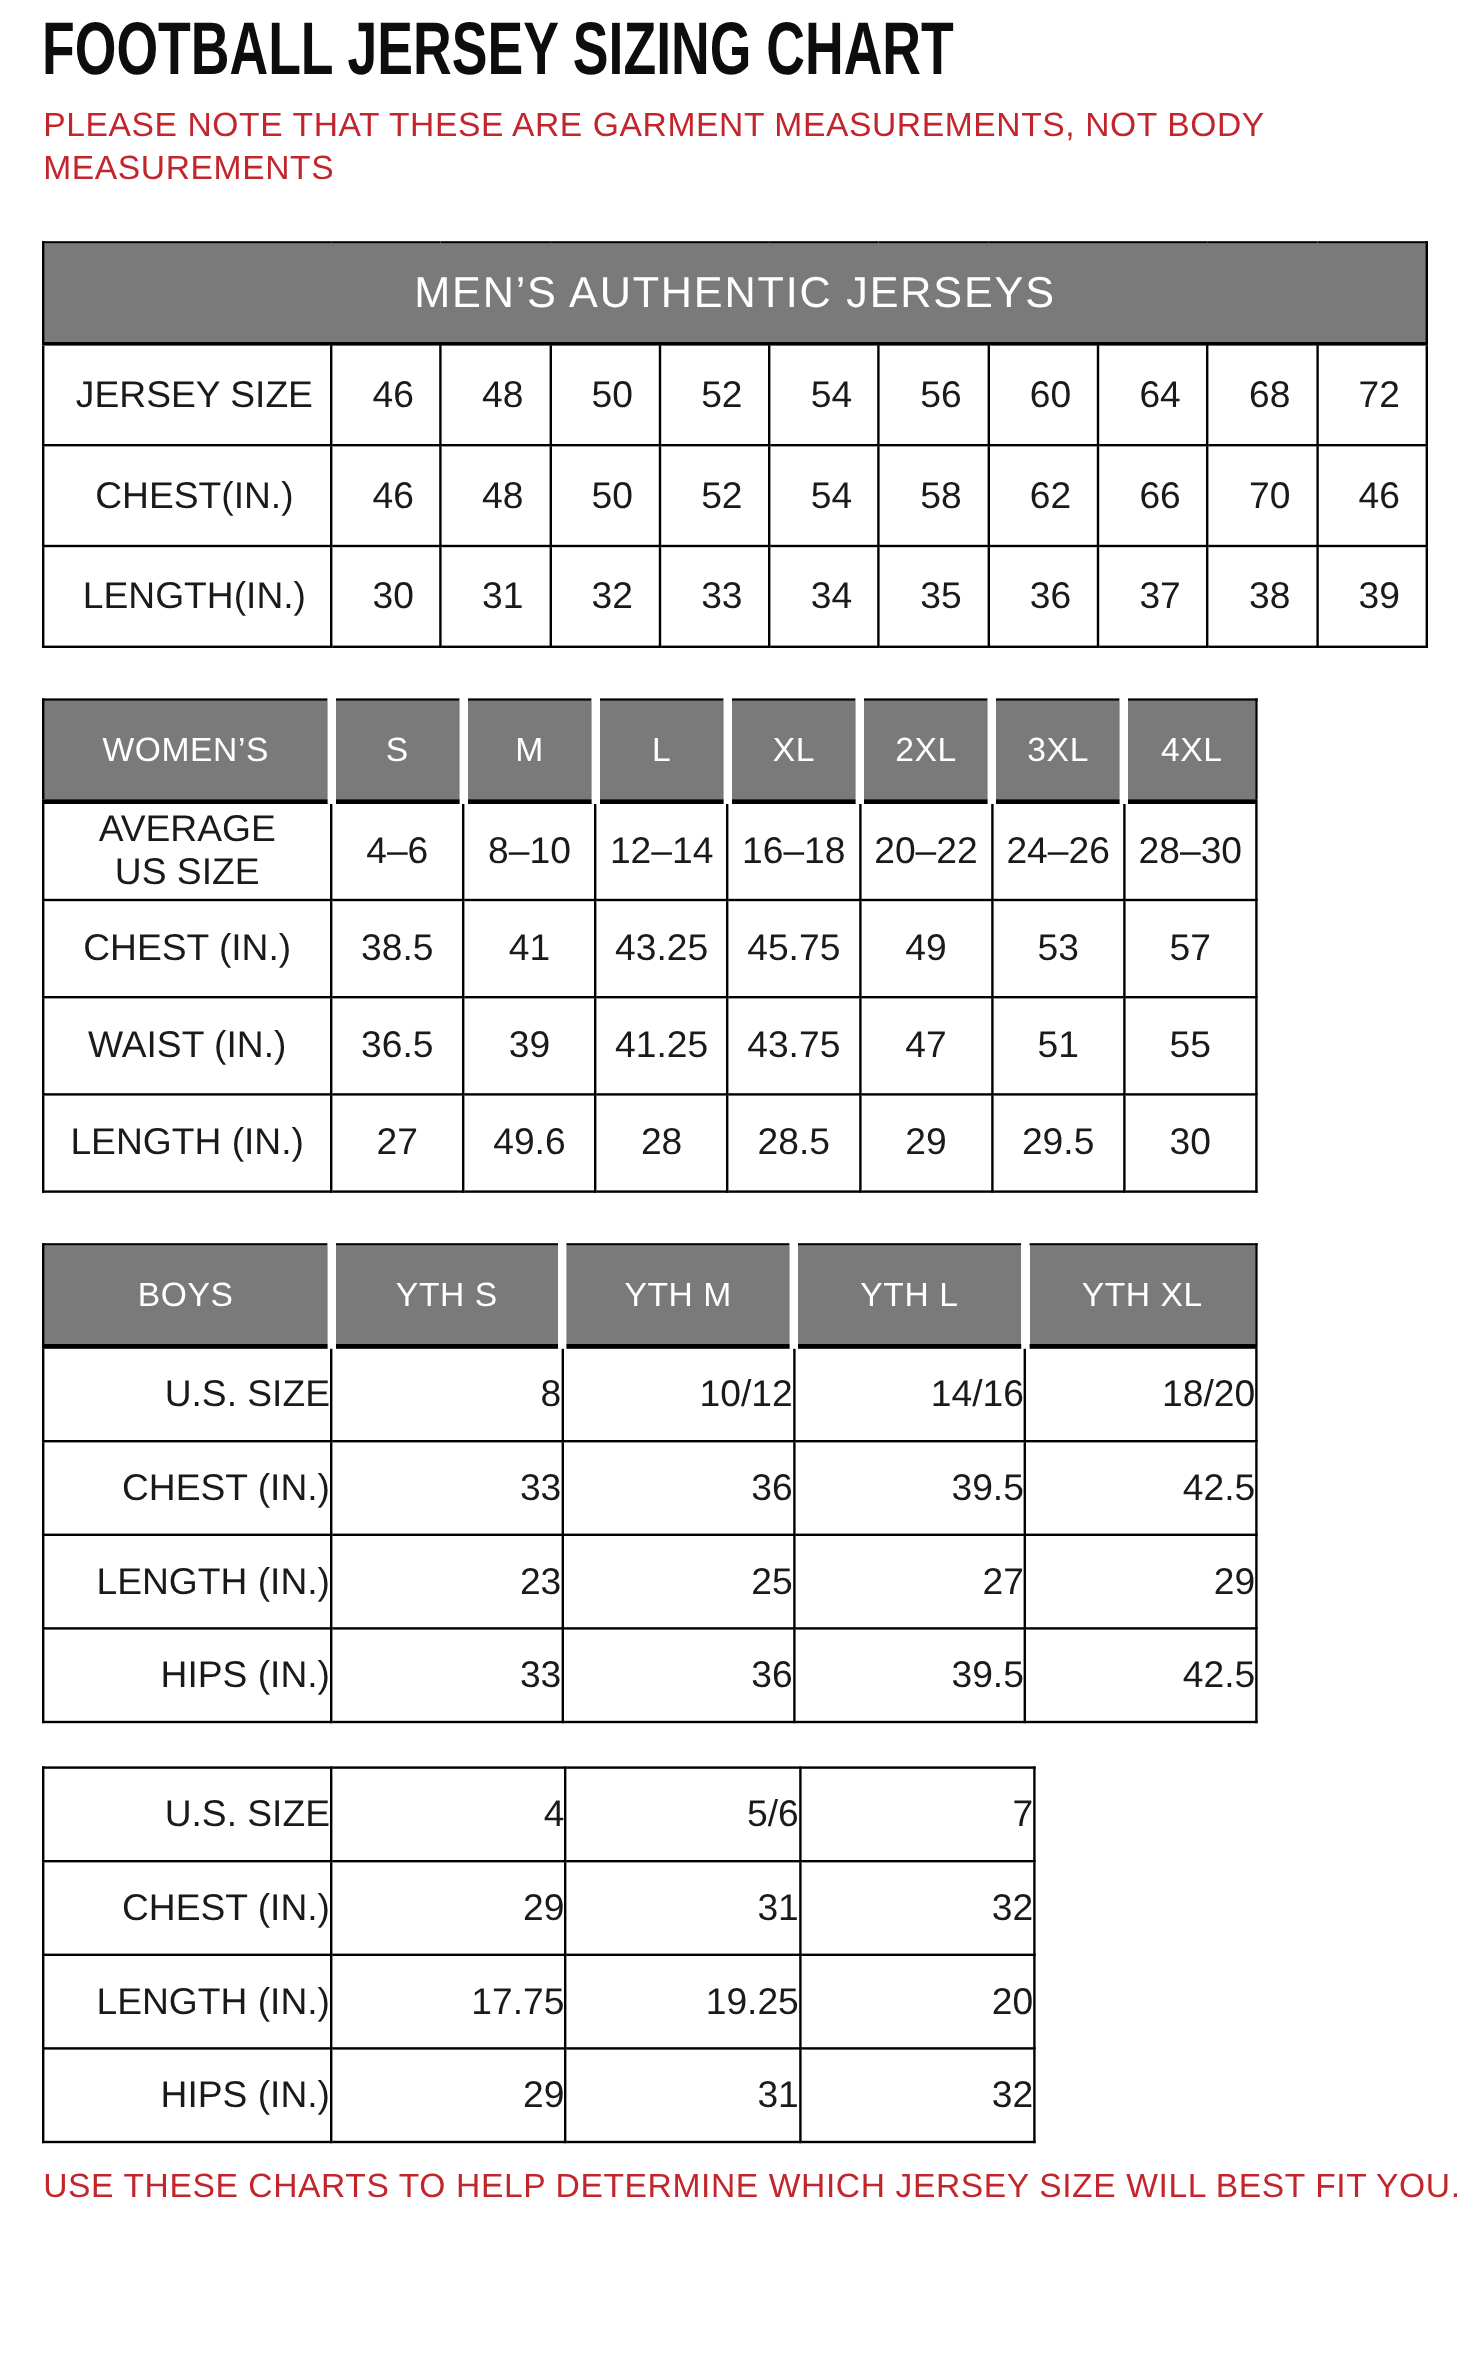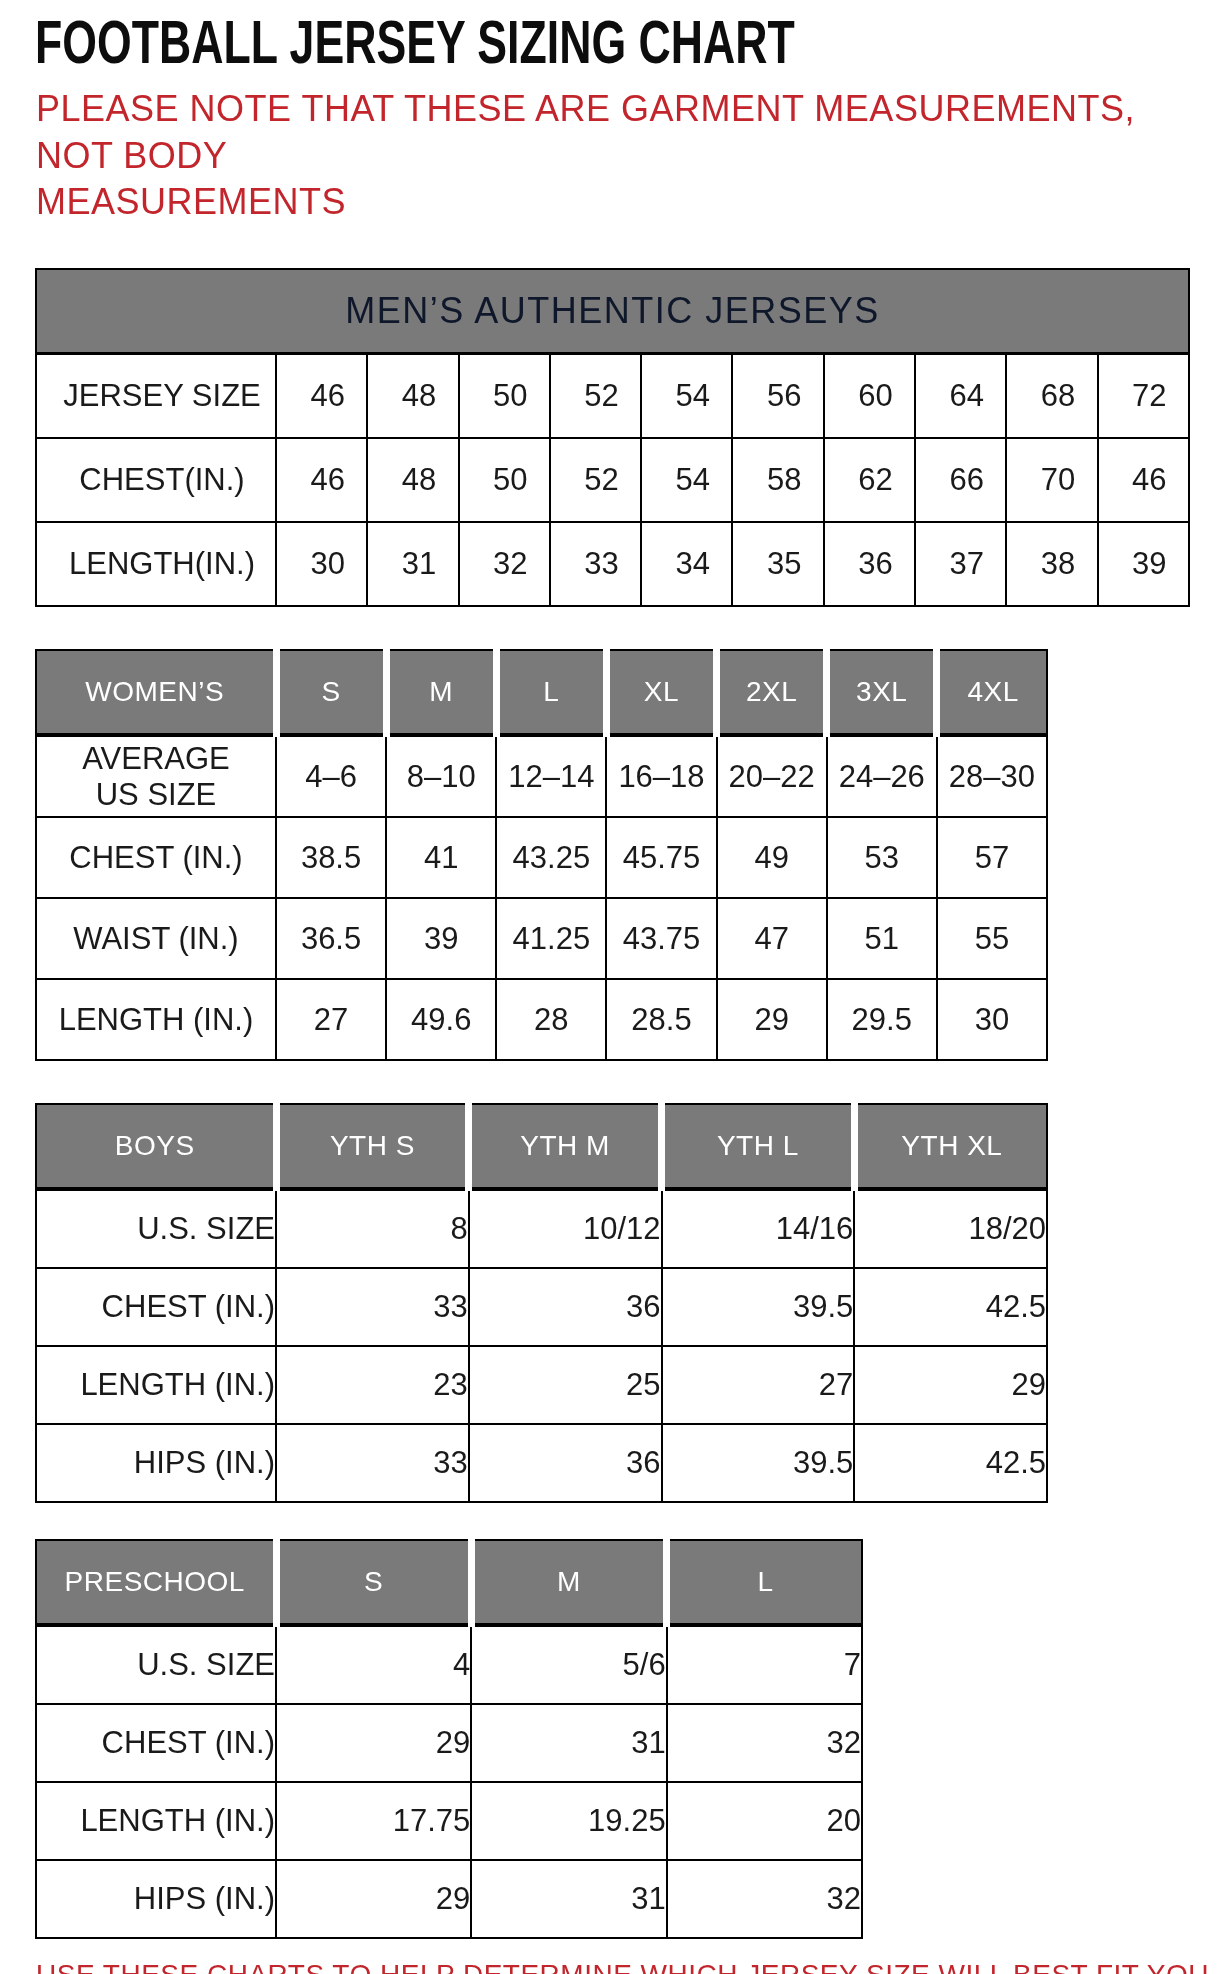--- a/index.html
+++ b/index.html
@@ -24,21 +24,21 @@
     line-height: 0.9;
     letter-spacing: 0px;
     white-space: nowrap;
     transform: scaleX(0.72);
     transform-origin: 0 50%;
   }
 
   .note {
     margin: 16px 0 0 1px;
     color: var(--accent-red, #c2262c);
-    font-size: 36px;
+    font-size: 28px;
     line-height: 1.3;
     white-space: pre-line;
     letter-spacing: 0.5px;
   }
 
   table.size-table {
     border-collapse: collapse;
     table-layout: fixed;
   }
   table.size-table td {
@@ -50,21 +50,21 @@
     padding: 0;
     white-space: pre-line;
     overflow: hidden;
   }
   td.row-label { font-size: 29px; line-height: 1.15; }
 
   
   table.mens { width: 1155px; margin-top: 42px; }
   .mens td.banner-cell {
     background: var(--header-gray, #7a7a7a);
-    color: #0f172a;
+    color: #ffffff;
     font-size: 36px;
     letter-spacing: 1.5px;
     height: 82px;
     border-bottom: 3px solid #000;
   }
   .mens tr.header-row td { height: 84px; border-bottom: 3px solid #000; }
   .mens tr.data-row td { height: 82px; padding-left: 12px; }
 
   
   table.womens, table.boys { width: 1013px; }
@@ -282,26 +282,20 @@
   </table>
 
   <table class="size-table preschool gray-head">
     <colgroup>
       <col class="label-col">
       <col>
         <col>
         <col>
     </colgroup>
     <tbody>
-        <tr class="header-row">
-          <td>PRESCHOOL</td>
-          <td>S</td>
-          <td>M</td>
-          <td>L</td>
-        </tr>
         <tr class="data-row">
           <td class="row-label">U.S. SIZE</td>
           <td>4</td>
           <td>5/6</td>
           <td>7</td>
         </tr>
         <tr class="data-row">
           <td class="row-label">CHEST (IN.)</td>
           <td>29</td>
           <td>31</td>

